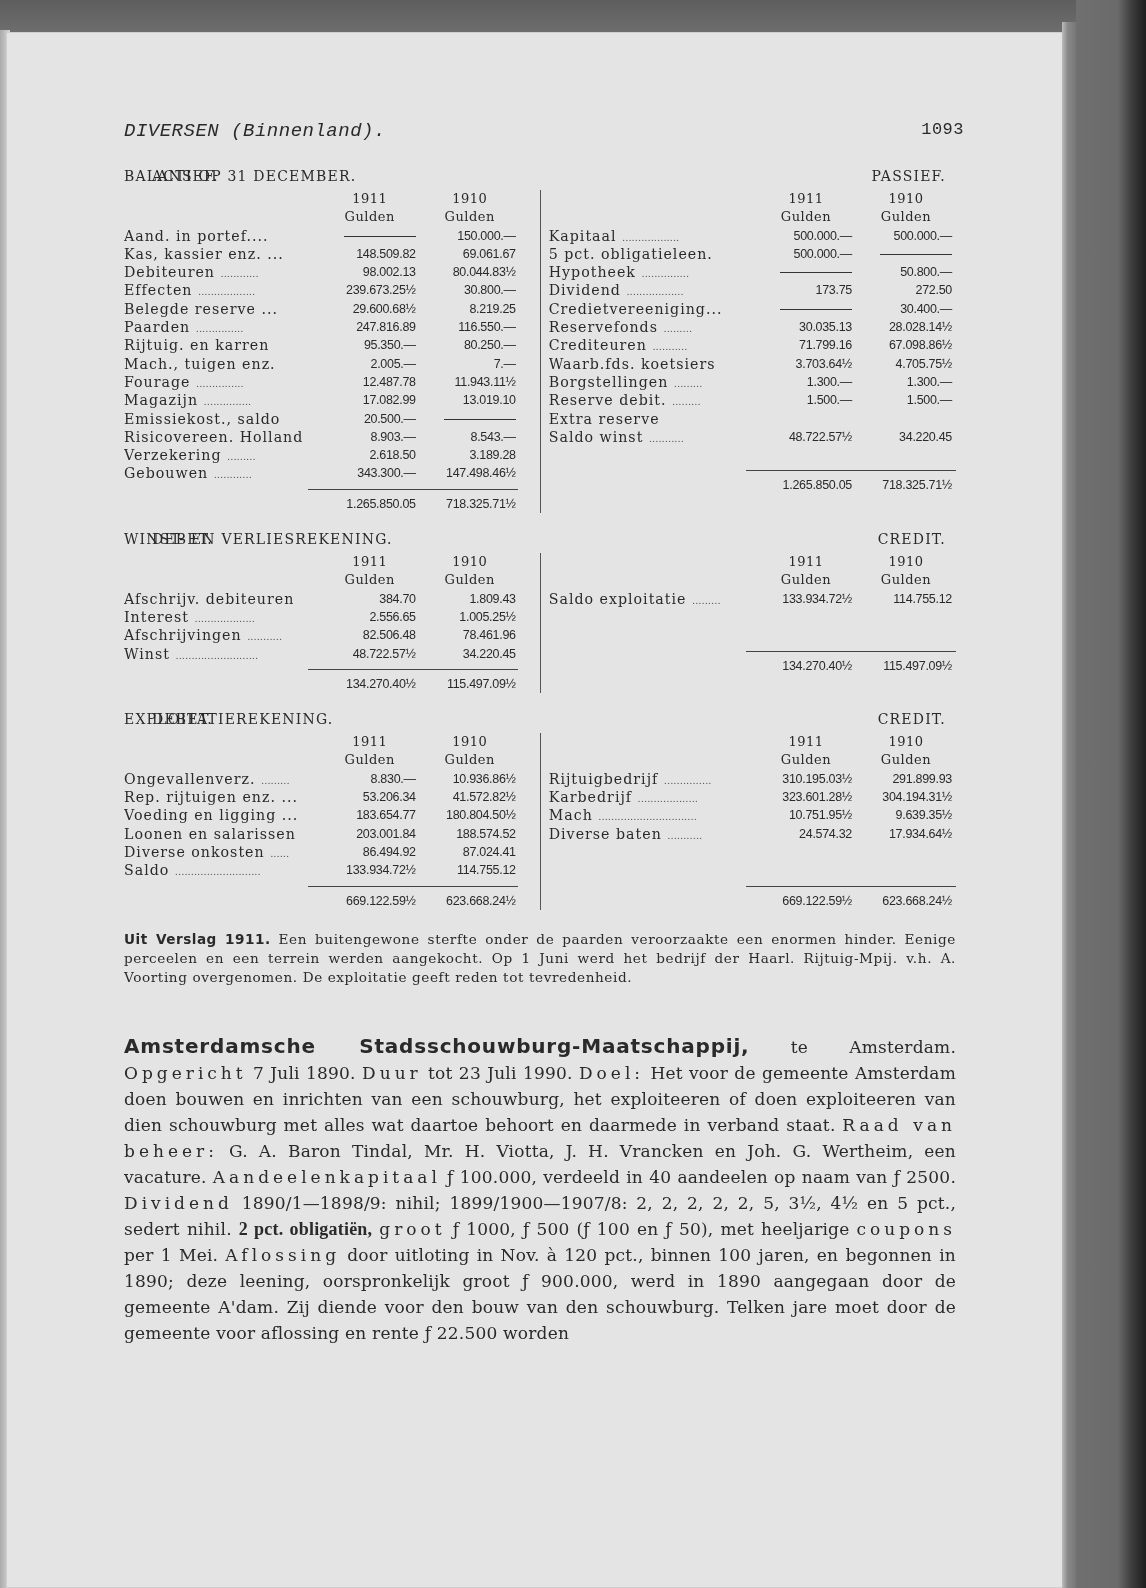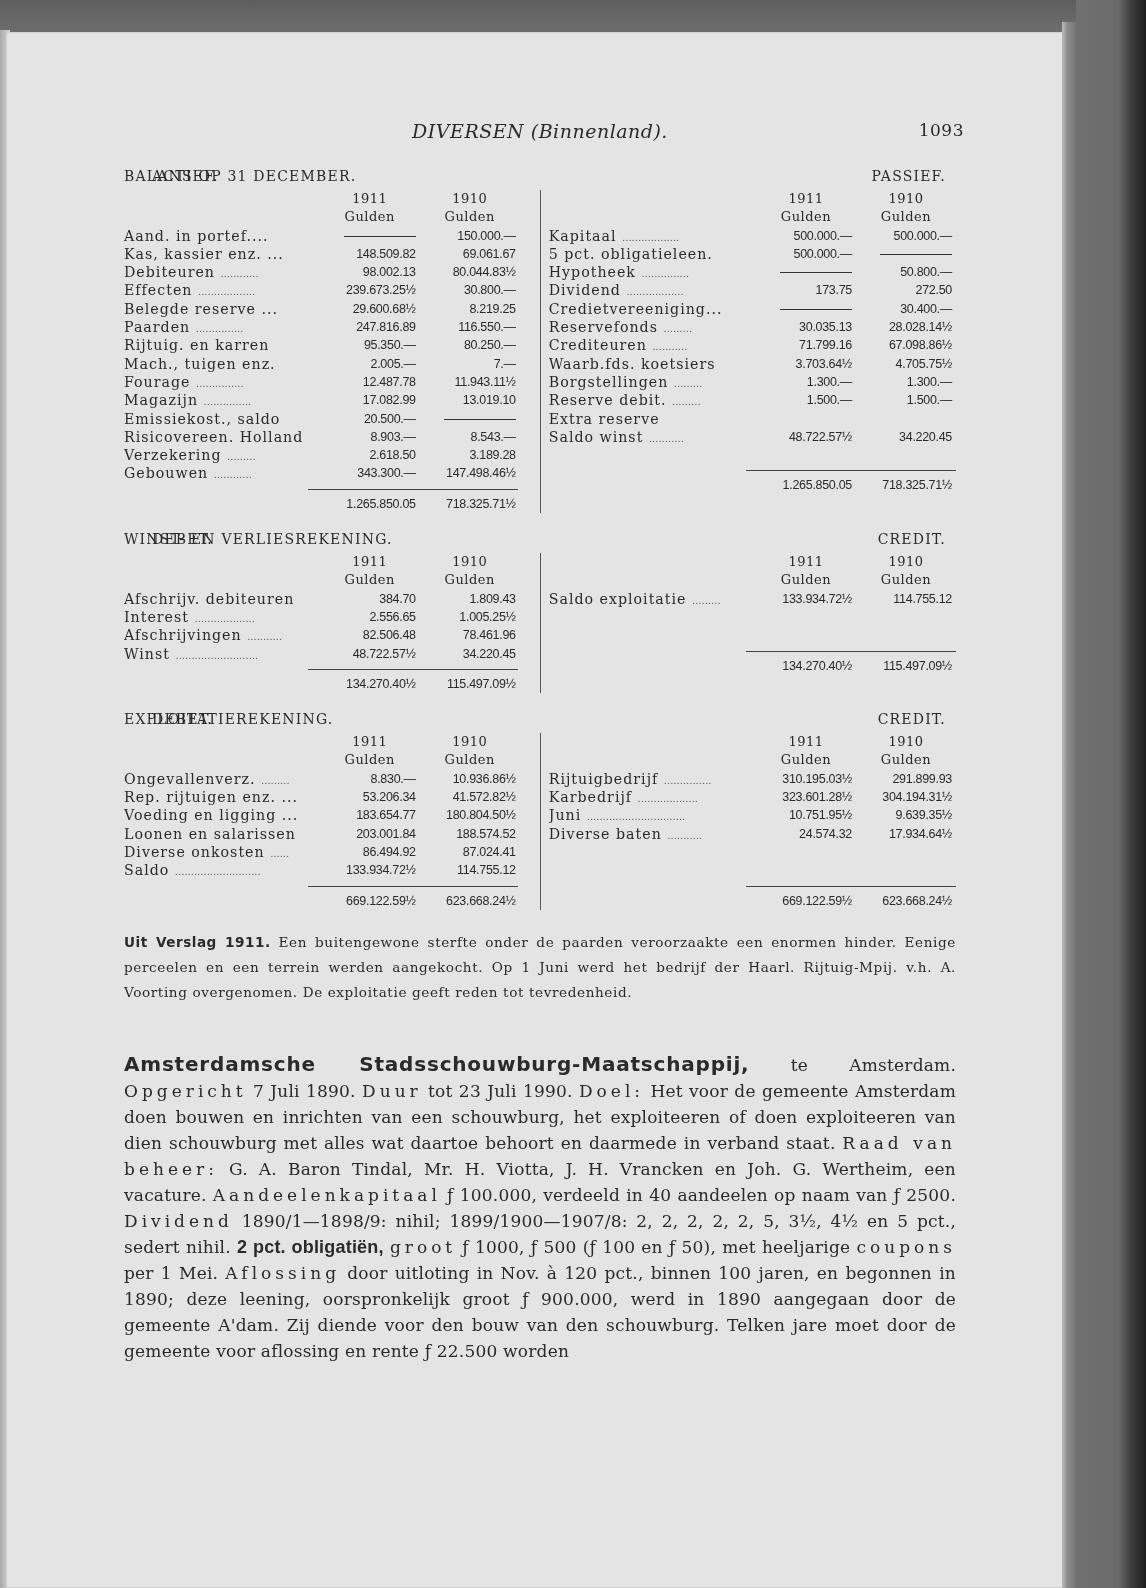--- a/index.html
+++ b/index.html
@@ -27,22 +27,22 @@
     background: linear-gradient(90deg, #707070 0%, #6a6a6a 60%, #3c3c3c 80%, #1e1e1e 100%);
   }
   .left-edge {
     position: absolute; left: 0; top: 30px; width: 10px; height: 1558px;
     background: linear-gradient(90deg, #aaa, #d6d6d6);
   }
 
   .content { position: absolute; left: 124px; top: 120px; width: 832px; }
 
   .running-head {
-    position: relative; height: 30px; text-align: center;
-    font-style: italic; font-size: 19px; letter-spacing: 0.5px;
+    position: relative; height: 30px; 
+    font-style: italic; font-size: 19px; letter-spacing: 0.5px; font-family: Liberation Mono, monospace;
   }
   .running-head .page-num { position: absolute; right: -8px; top: 0; font-style: normal; font-size: 17px; }
 
   .stmt { position: relative; margin-top: 18px; font-size: 14.2px; }
   .stmt-head {
     position: relative; height: 22px; font-size: 14px; letter-spacing: 1.2px;
   }
   .stmt-head .left { position: absolute; left: 28px; top: 0; }
   .stmt-head .center { position: absolute; left: 0; right: 0; text-align: left; }
   .stmt-head .right { position: absolute; right: 10px; top: 0; }
@@ -60,31 +60,31 @@
   .dash-line { display: inline-block; width: 72px; border-top: 1px solid #333; vertical-align: middle; }
   .sum-rule { height: 12px; position: relative; }
   .sum-rule::after {
     content: ""; position: absolute; right: 2px; top: 6px; width: 210px; border-top: 1px solid #444;
   }
   .side.right .sum-rule::after { right: 0; }
   .row.total .v, .row.total .v2 { font-size: 12.5px; }
   .indent { padding-left: 18px; }
 
   .para {
-    font-size: 13.6px; line-height: 25px; text-align: justify; margin-top: 20px;
+    font-size: 13.6px; line-height: 19px; text-align: justify; margin-top: 20px;
     letter-spacing: 0.6px;
   }
   .para .bold-sans { font-family: "DejaVu Sans", "Liberation Sans", sans-serif; font-weight: bold; letter-spacing: 0.5px; }
 
   .article { margin-top: 46px; font-size: 17px; line-height: 26px; text-align: justify; letter-spacing: 0.2px; }
   .article .title {
     font-family: "DejaVu Sans", "Liberation Sans", sans-serif; font-weight: bold; font-size: 20px; letter-spacing: 0.8px; margin-top: 12px;
   }
   .article .spaced { letter-spacing: 4px; }
-  .article .bold-sans { font-family: Liberation Sans, sans-serif; font-weight: bold; font-size: 18px; }
+  .article .bold-sans { font-family: Liberation Serif, serif; font-weight: bold; font-size: 18px; }
 </style>
 </head>
 <body>
 
 <div class="scan-top"></div>
 <div class="left-edge"></div>
 <div class="page"></div>
 <div class="page-edge"></div>
 <div class="spine"></div>
 
@@ -415,21 +415,21 @@
             <span class="lbl"><span>Rijtuigbedrijf</span> <span class="dots">...............</span></span>
             <span class="v">310.195.03½</span>
             <span class="v2">291.899.93</span>
           </div>
           <div class="row">
             <span class="lbl"><span>Karbedrijf</span> <span class="dots">...................</span></span>
             <span class="v">323.601.28½</span>
             <span class="v2">304.194.31½</span>
           </div>
           <div class="row">
-            <span class="lbl"><span>Juni</span> <span class="dots">...............................</span></span>
+            <span class="lbl"><span>Mach</span> <span class="dots">...............................</span></span>
             <span class="v">10.751.95½</span>
             <span class="v2">9.639.35½</span>
           </div>
           <div class="row">
             <span class="lbl"><span>Diverse baten</span> <span class="dots">...........</span></span>
             <span class="v">24.574.32</span>
             <span class="v2">17.934.64½</span>
           </div>
           <div class="row"></div>
           <div class="row"></div>

